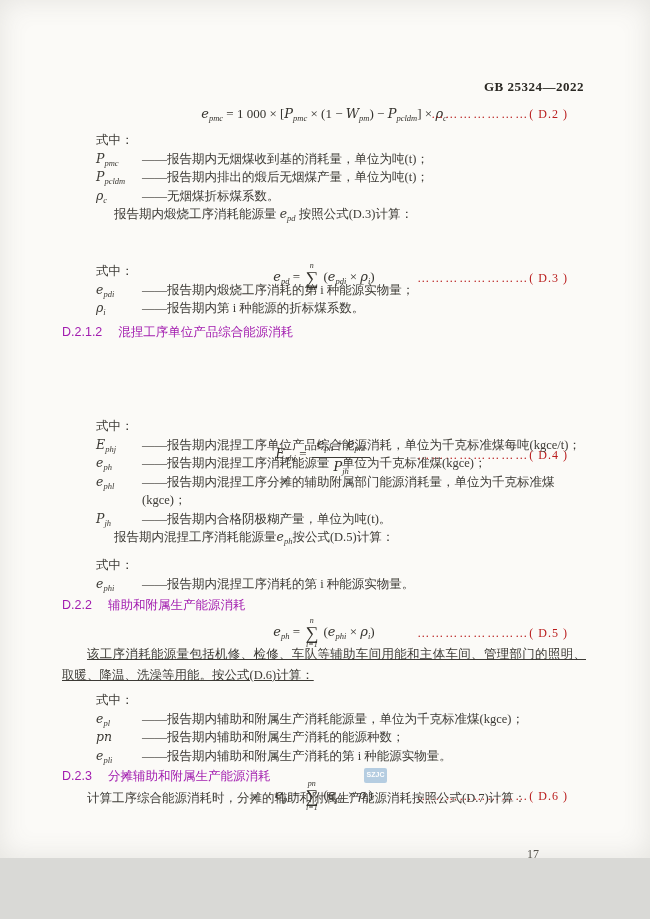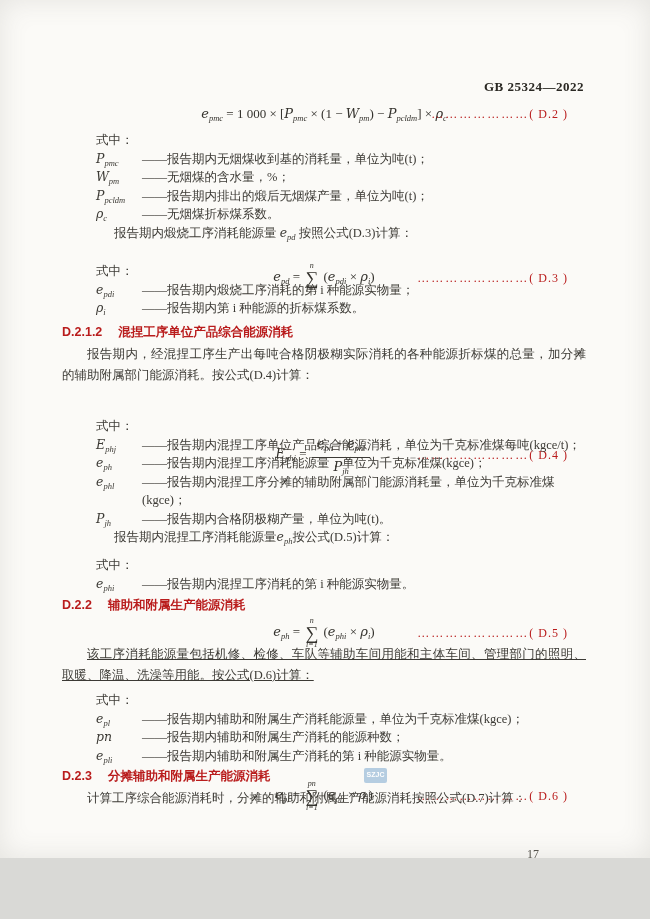--- a/index.html
+++ b/index.html
@@ -26,21 +26,21 @@
   .sum .sg{font-size:18px;line-height:16px;}
   .frac{display:inline-block;vertical-align:middle;text-align:center;margin:0 2px;}
   .frac .fnume{display:block;border-bottom:1px solid #3c3a35;padding:0 5px 6px;line-height:15px;}
   .frac .fden{display:block;padding-top:1px;line-height:15px;}
   
   .where{margin-left:34px;}
   .def{display:flex;margin-left:34px;}
   .def .sym{min-width:46px;white-space:nowrap;}
   .def .desc{flex:1;}
   .intro{margin-left:52px;white-space:nowrap;}
-  .h{font-family:"Liberation Sans","DejaVu Sans",sans-serif;font-weight:bold;color:#b91c1c;}
+  .h{font-family:"Liberation Sans","DejaVu Sans",sans-serif;font-weight:normal;color:#a21caf;}
   .h .hno{margin-right:16px;}
   .para{text-indent:2em;line-height:21px;text-align:justify;color:#3c3a35;}
   .pgno{position:absolute;top:845px;left:527px;font-size:12px;color:#55534c;}
   .wm{position:absolute;left:364px;top:768px;width:23px;height:15px;background:#a9c6de;
       opacity:.85;border-radius:2px;display:flex;align-items:center;justify-content:center;
       color:#fff;font-size:7px;font-family:"Liberation Sans",sans-serif;font-weight:bold;}
 </style>
 </head>
 <body>
 
@@ -52,24 +52,20 @@
     <div class="g frow" style="top:103px;height:22px;text-align:center;">
       <span class="fx"><i class="v">e</i><sub>pmc</sub><span> = 1 000 × [</span><i class="v">P</i><sub>pmc</sub><span> × (1 − </span><i class="v">W</i><sub>pm</sub><span>) − </span><i class="v">P</i><sub>pcldm</sub><span>] × </span><i class="v">ρ</i><sub>c</sub></span>
       <span class="fnum"><span class="ldr">…………………</span><span>( D.2 )</span></span>
     </div>
 
     <div class="g" style="top:131px;">
       <div class="where">式中：</div>
       <div class="def">
         <span class="sym"><i class="v">P</i><sub>pmc</sub></span>
         <span class="desc">——报告期内无烟煤收到基的消耗量，单位为吨(t)；</span>
-      </div>
-      <div class="def">
-        <span class="sym"><i class="v">W</i><sub>pm</sub></span>
-        <span class="desc">——无烟煤的含水量，%；</span>
       </div>
       <div class="def">
         <span class="sym"><i class="v">P</i><sub>pcldm</sub></span>
         <span class="desc">——报告期内排出的煅后无烟煤产量，单位为吨(t)；</span>
       </div>
       <div class="def">
         <span class="sym"><i class="v">ρ</i><sub>c</sub></span>
         <span class="desc">——无烟煤折标煤系数。</span>
       </div>
       <div class="intro"><span>报告期内煅烧工序消耗能源量 </span><i class="v">e</i><sub>pd</sub><span> 按照公式(D.3)计算：</span></div>
@@ -92,21 +88,20 @@
       </div>
       <div class="def">
         <span class="sym"><i class="v">ρ</i><sub>i</sub></span>
         <span class="desc">——报告期内第 i 种能源的折标煤系数。</span>
       </div>
     </div>
 
     <div class="g h" style="top:323px;">
       <span class="hno">D.2.1.2</span><span>混捏工序单位产品综合能源消耗</span>
     </div>
-    <div class="g para" style="top:344px;">报告期内，经混捏工序生产出每吨合格阴极糊实际消耗的各种能源折标煤的总量，加分摊的辅助附属部门能源消耗。按公式(D.4)计算：</div>
 
     <div class="g frow" style="top:381px;height:36px;">
       <span class="fx"><i class="v">E</i><sub>phj</sub><span> = </span><span class="frac"><span class="fnume"><i class="v">e</i><sub>ph</sub><span> + </span><i class="v">e</i><sub>phl</sub></span><span class="fden"><i class="v">P</i><sub>jh</sub></span></span></span>
       <span class="fnum"><span class="ldr">……………………</span><span>( D.4 )</span></span>
     </div>
 
     <div class="g" style="top:417px;">
       <div class="where">式中：</div>
       <div class="def">
         <span class="sym"><i class="v">E</i><sub>phj</sub></span>

